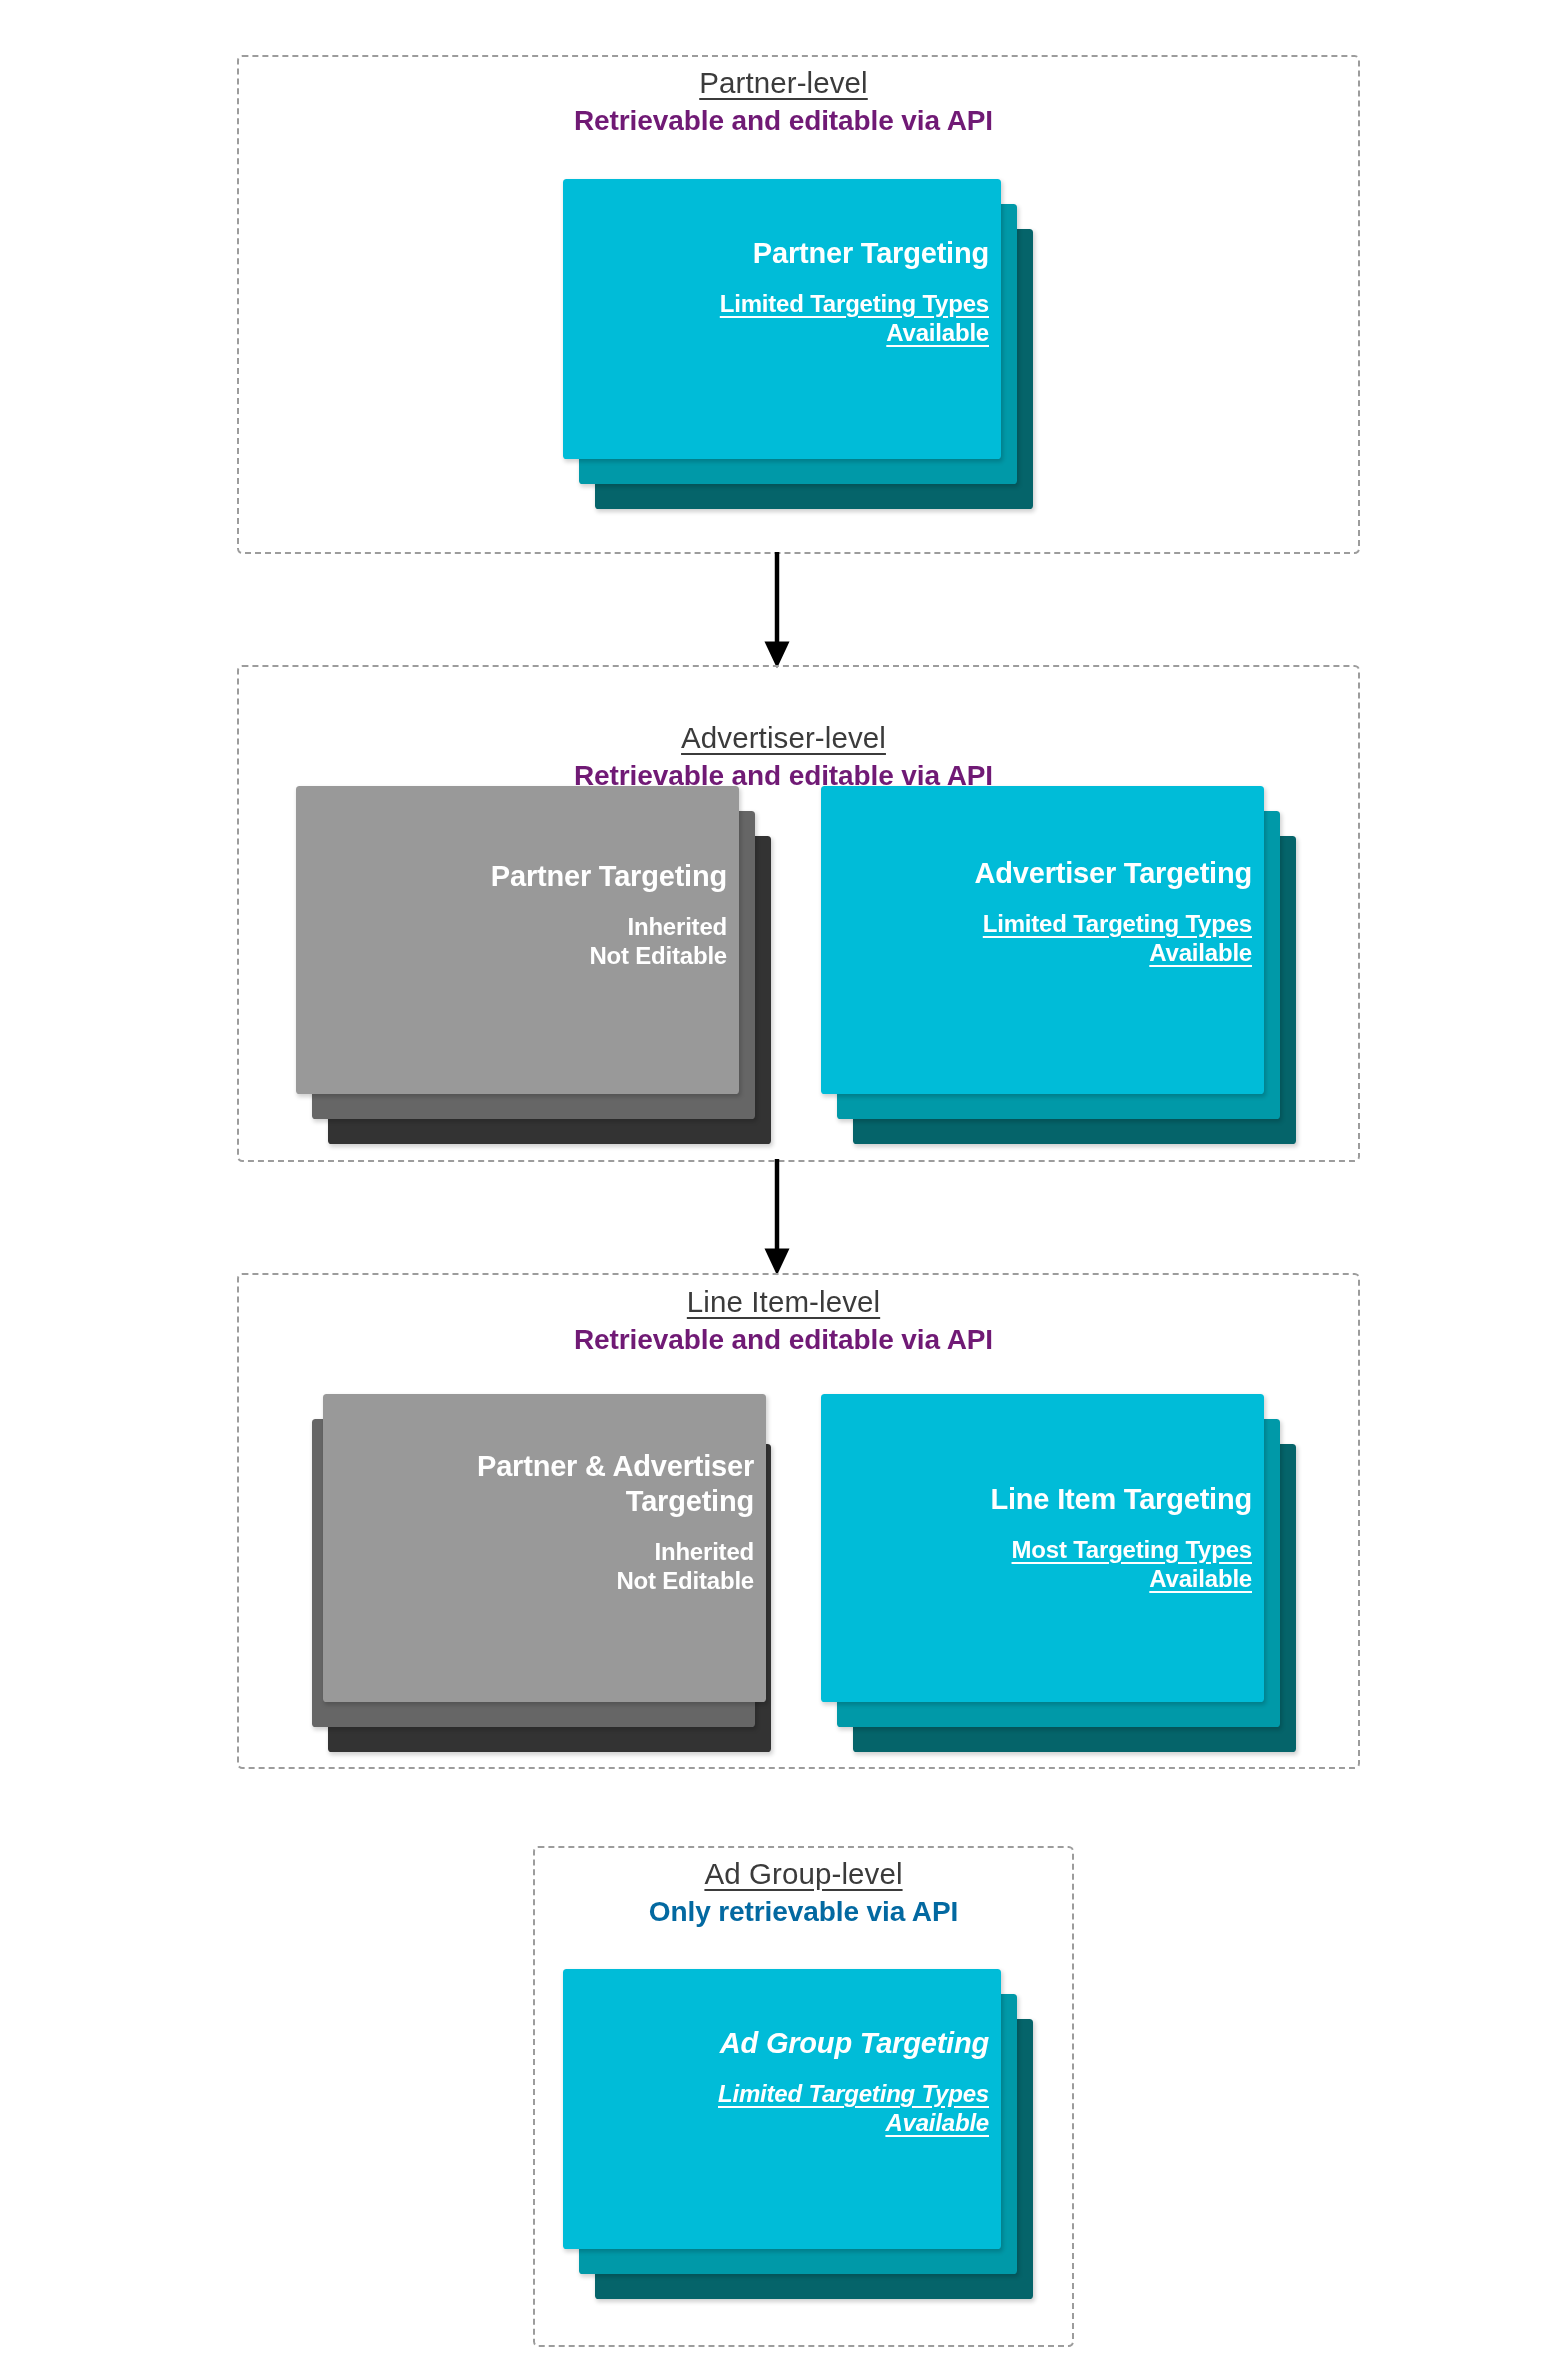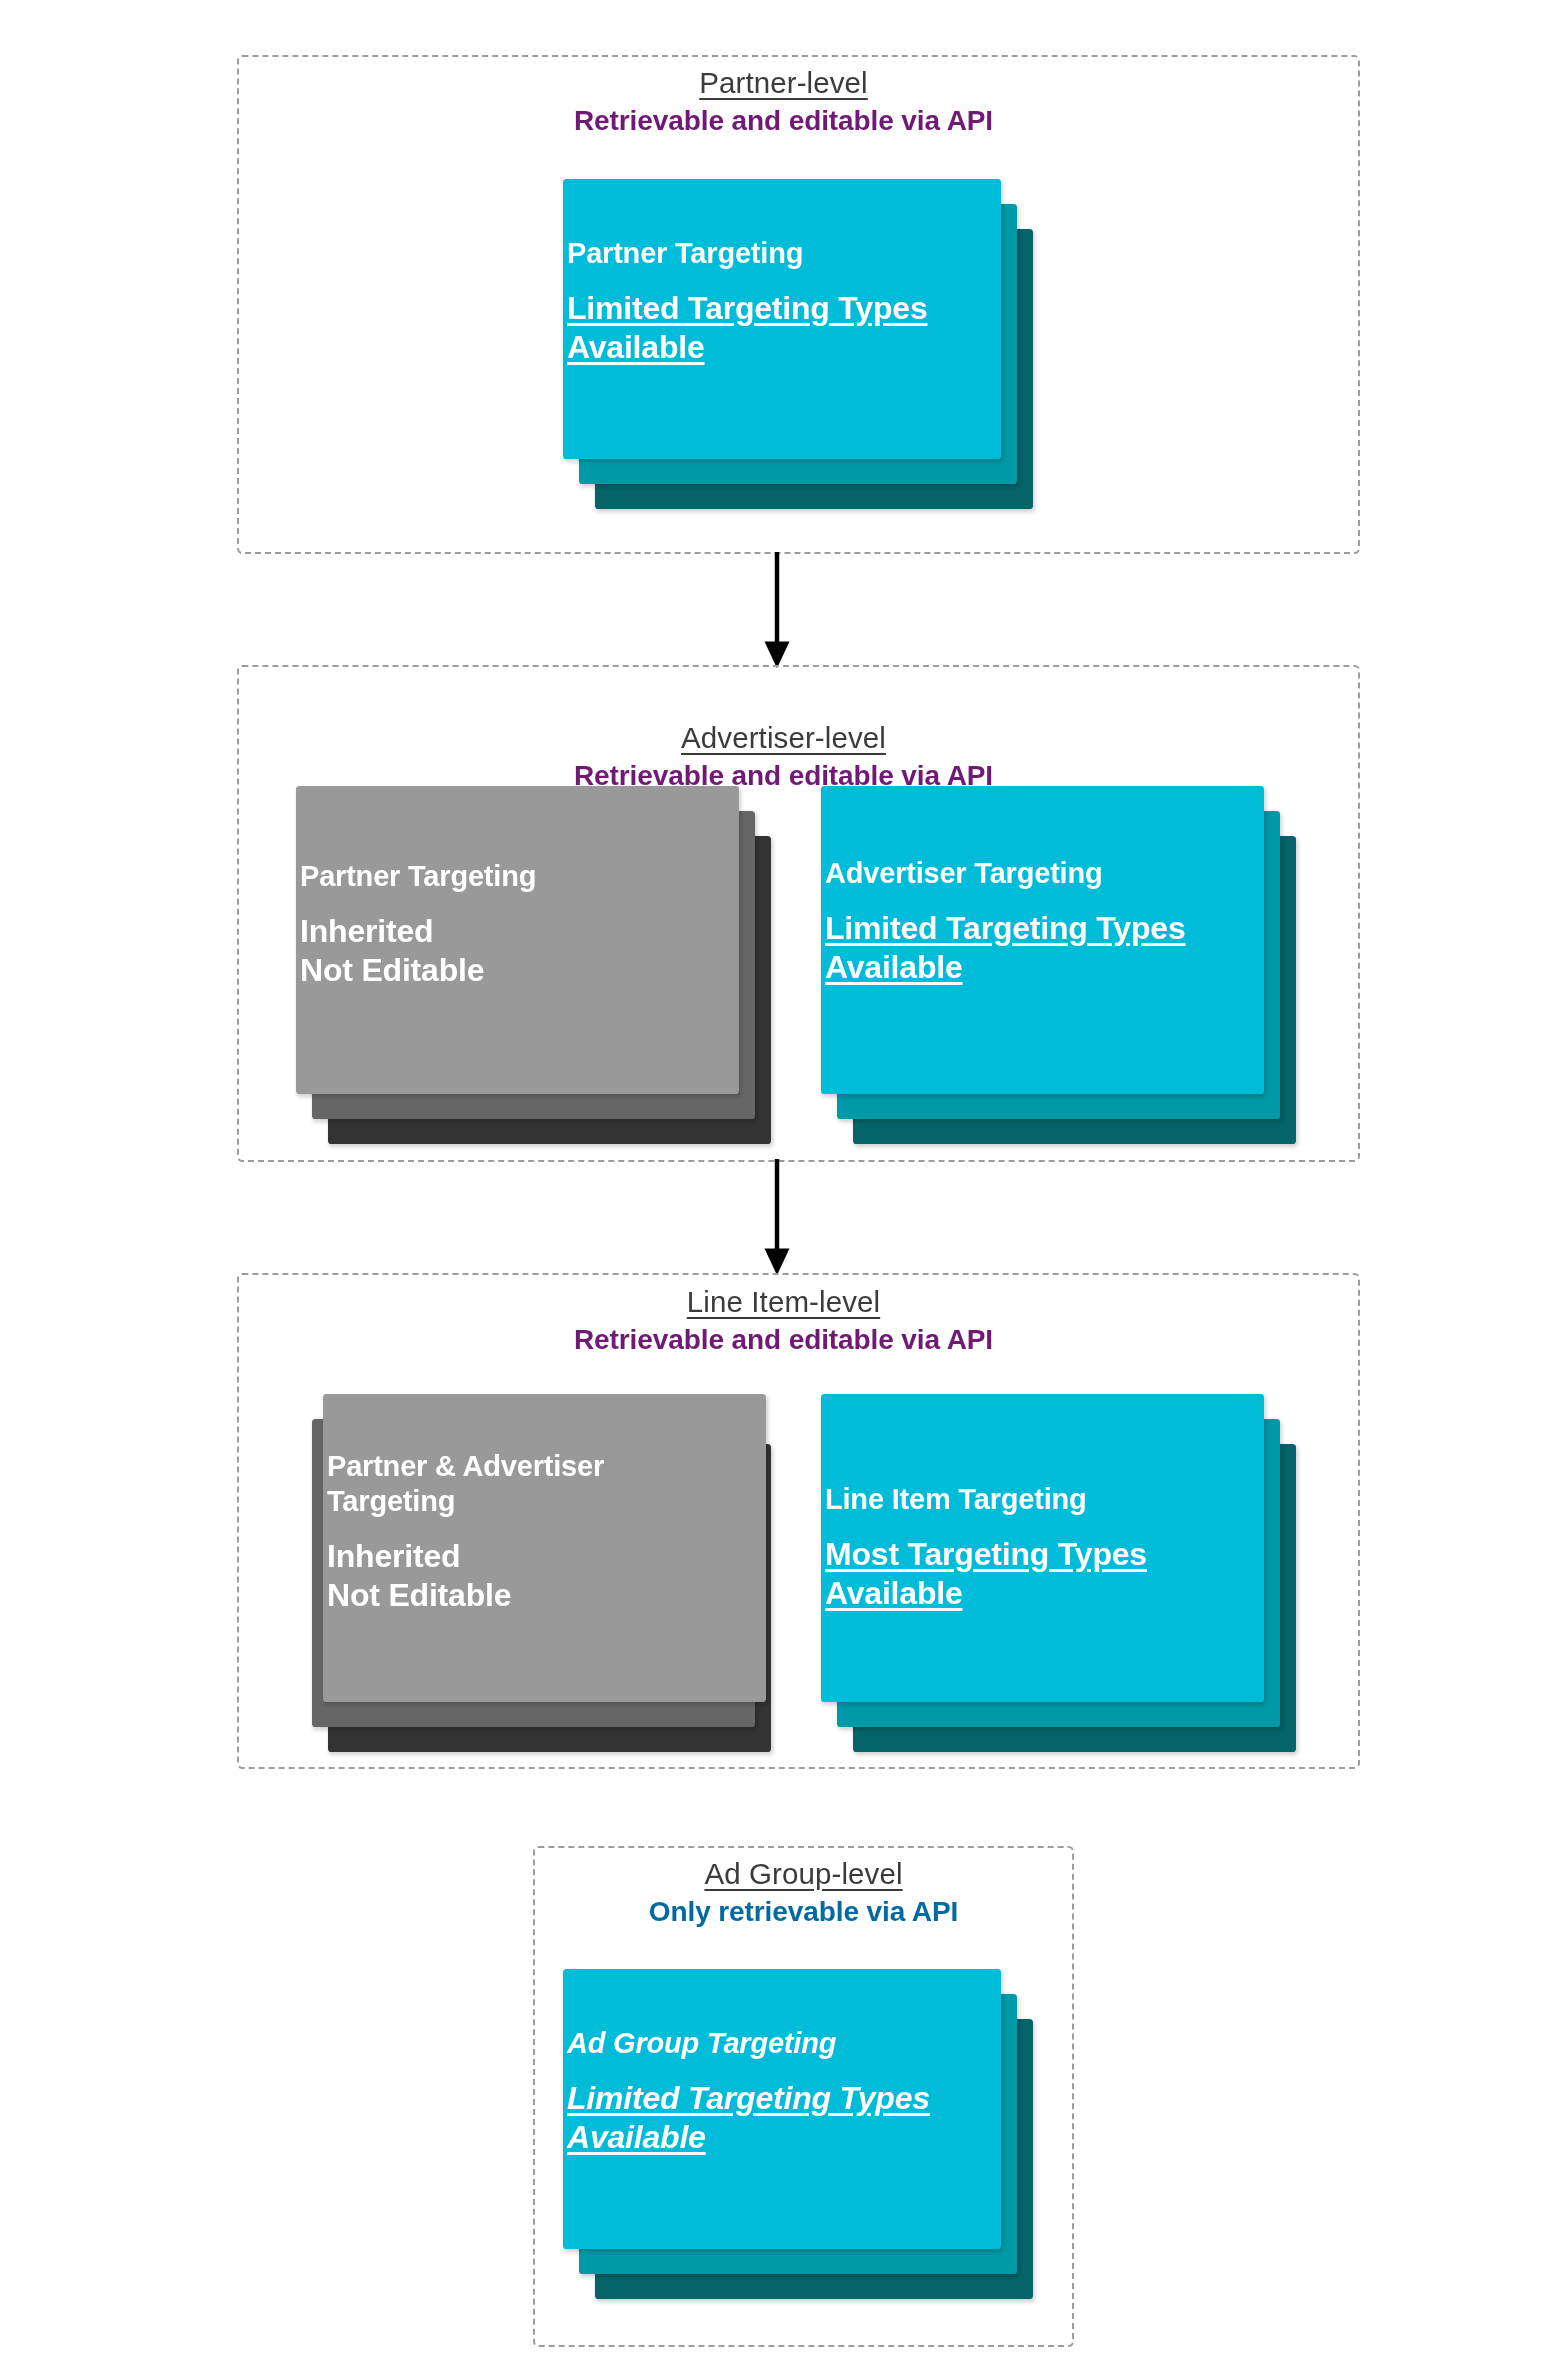--- a/index.html
+++ b/index.html
@@ -87,32 +87,32 @@
   .cy-mid   { background: #0099a8; }
   .cy-back  { background: #05646a; }
   .gy-front { background: #999999; }
   .gy-mid   { background: #666666; }
   .gy-back  { background: #333333; }
 
   .card-body {
     position: absolute;
     left: 0; right: 0;
     top: 0;
-    padding: 0 4px;
-    text-align: left;
+    padding: 0 12px;
+    text-align: right;
     color: #ffffff;
   }
   .card-title {
     font-size: 29px;
     font-weight: bold;
     line-height: 1.20;
     letter-spacing: -0.2px;
   }
   .card-sub {
-    font-size: 32px;
+    font-size: 24px;
     font-weight: bold;
     line-height: 1.22;
     text-decoration: underline;
     text-underline-offset: 3.6px;
     margin-top: 18px;
     letter-spacing: -0.2px;
   }
   .card-sub.plain { text-decoration: none; }
 
   

